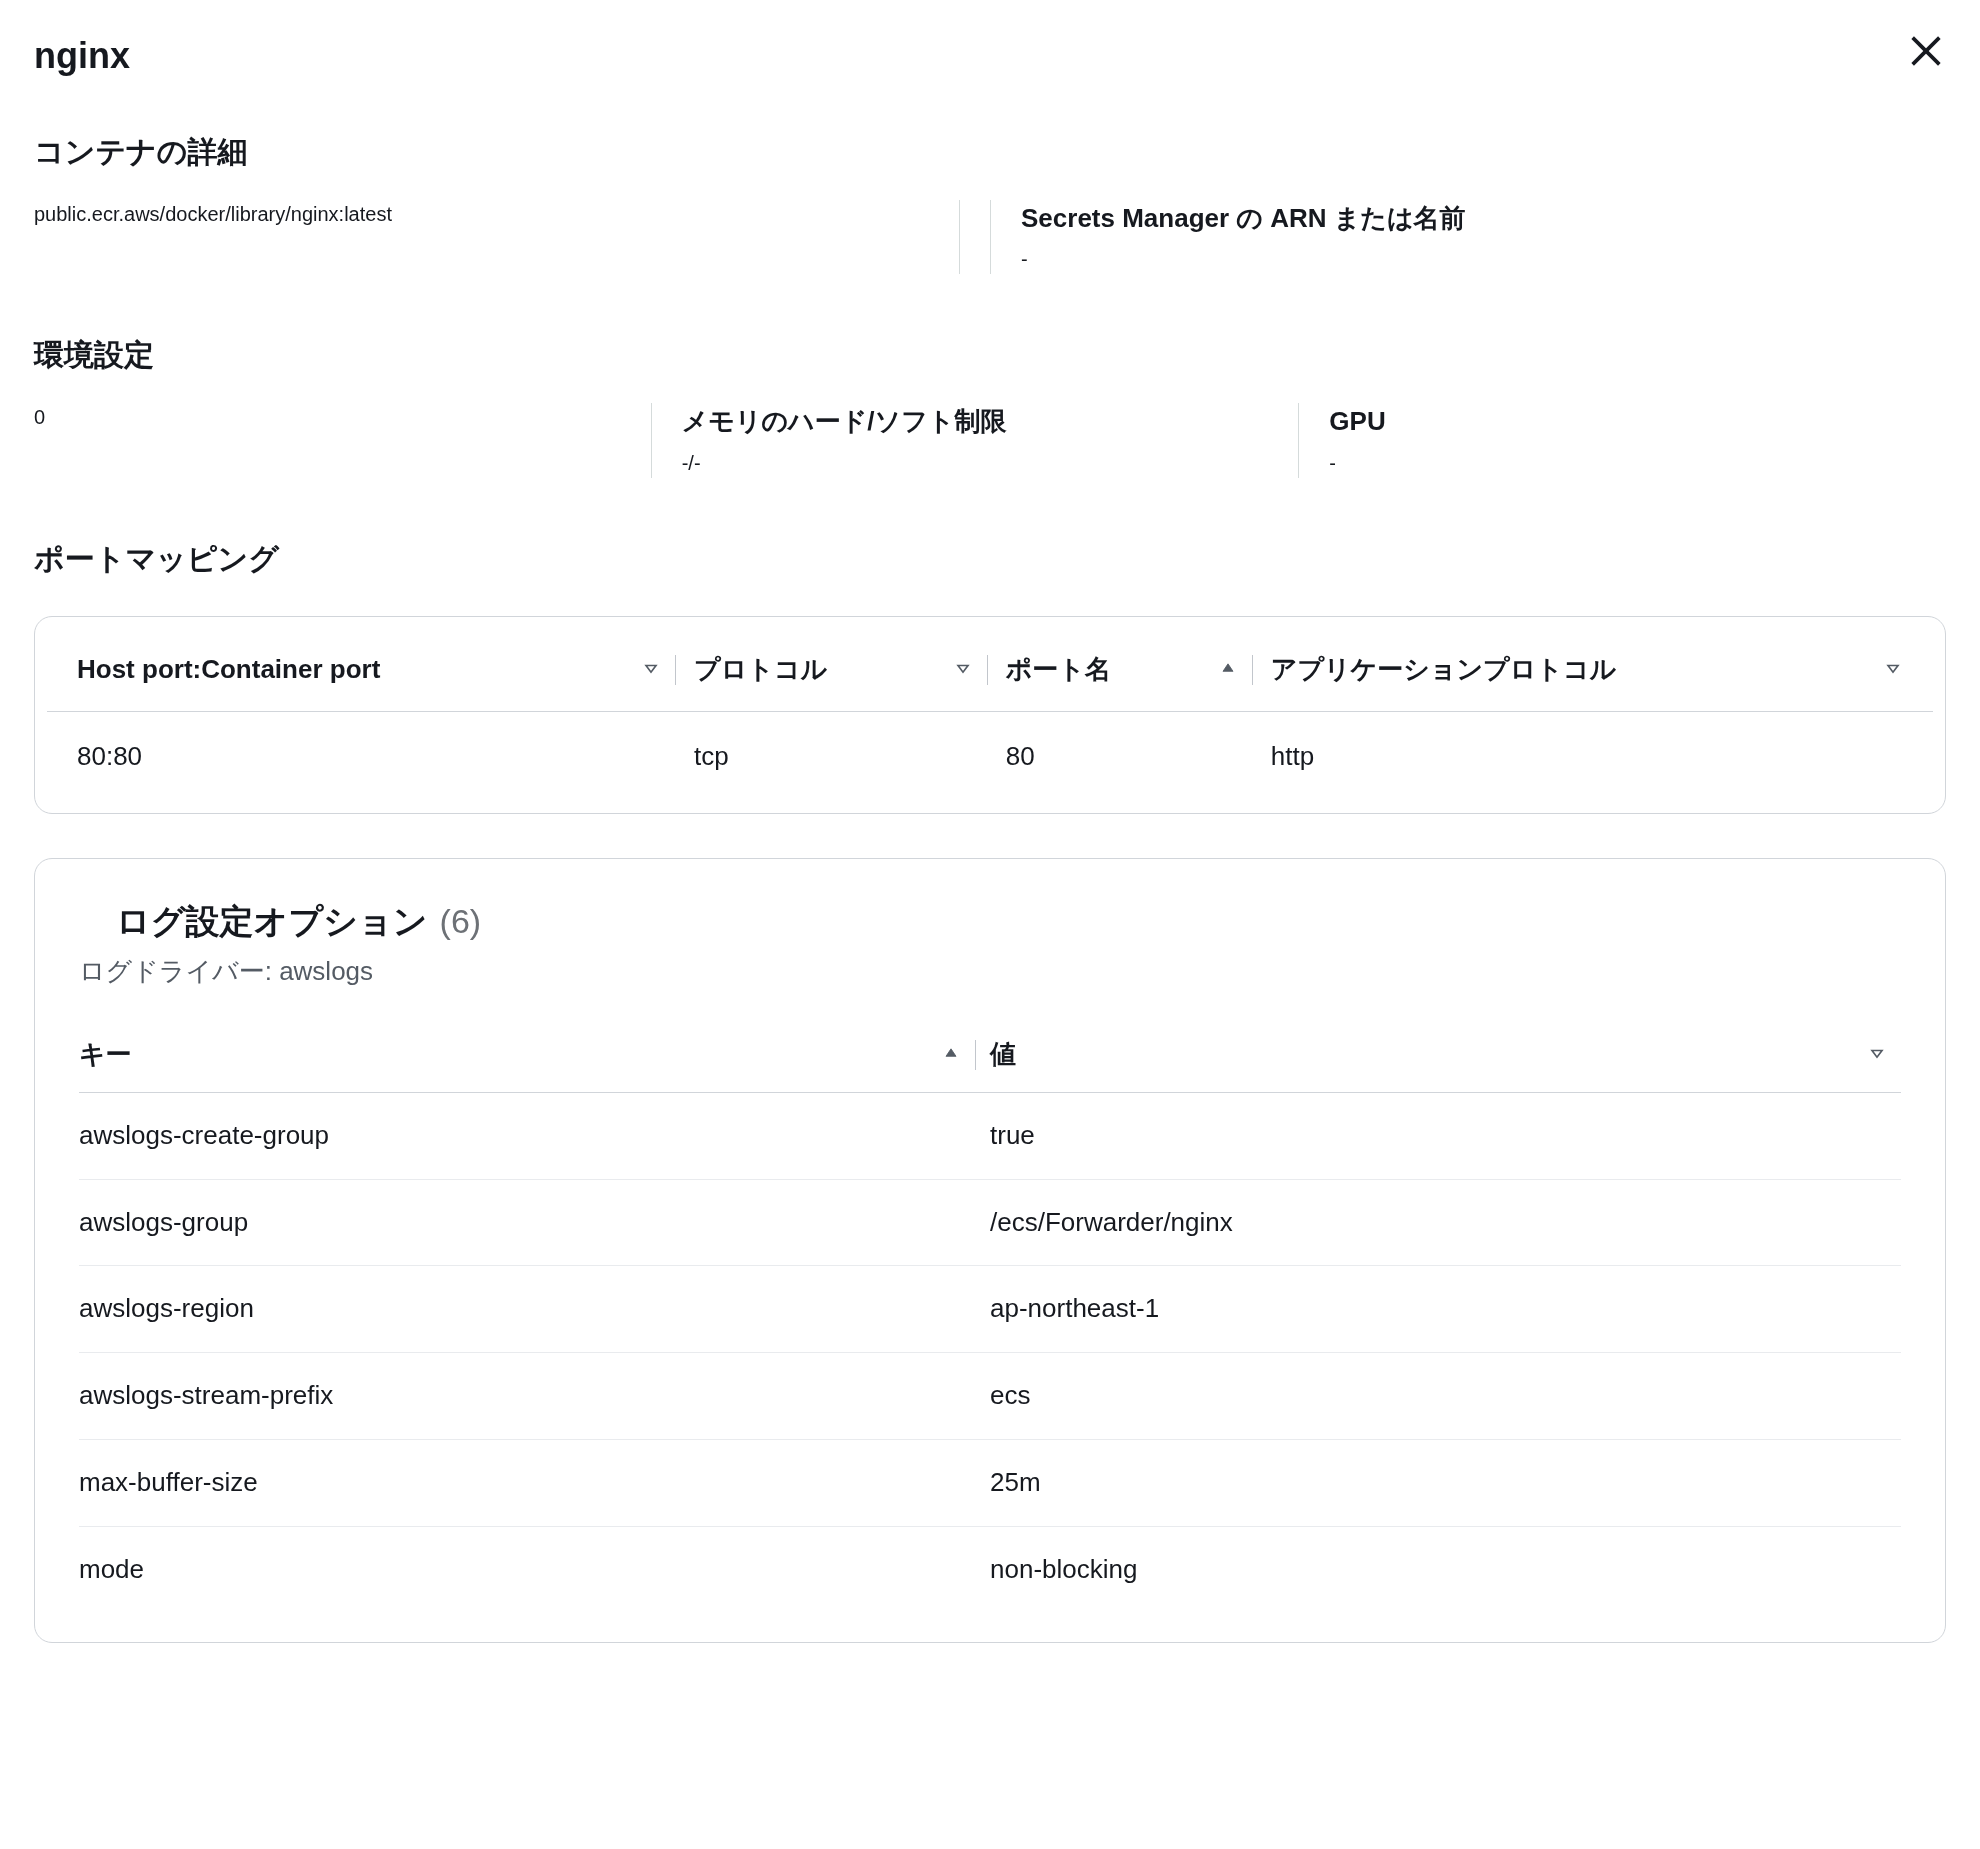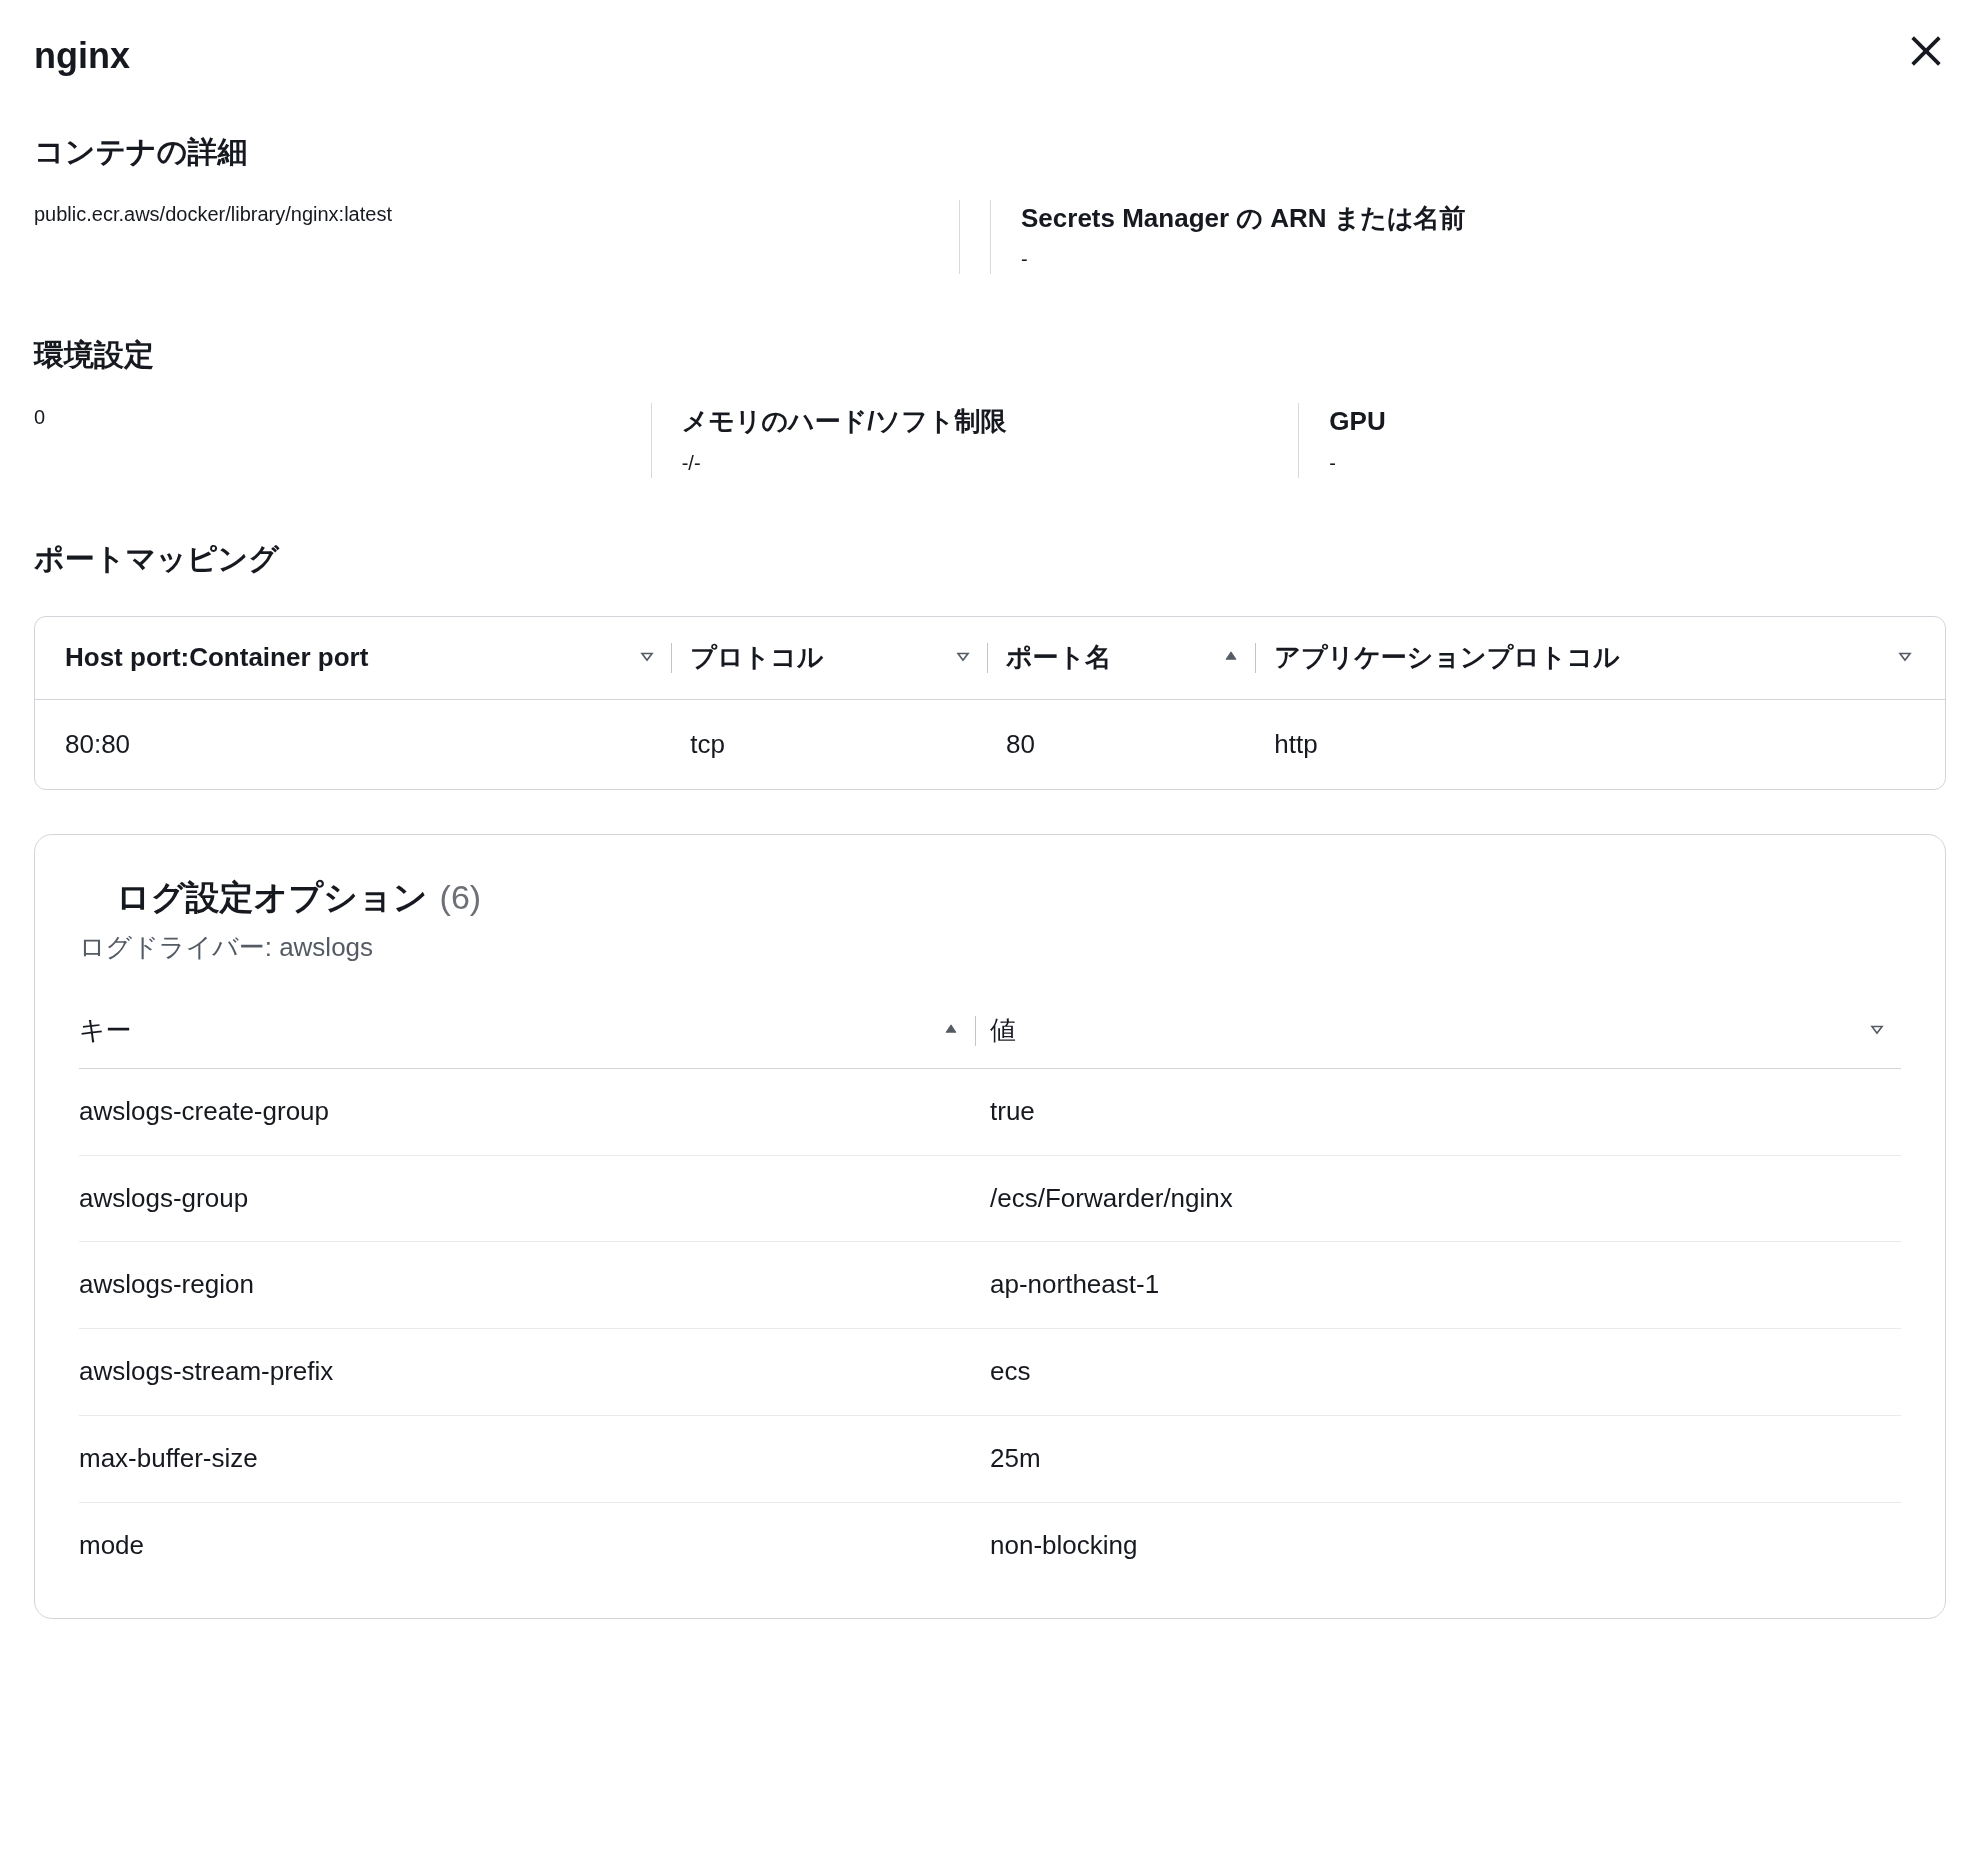--- a/index.html
+++ b/index.html
@@ -31,22 +31,22 @@
       background: #d5dbdb;
       align-self: stretch;
       margin: 0 30px 0 0;
     }
     .col-label { font-size: 26px; font-weight: 700; margin-bottom: 8px; }
     .col-value { font-size: 20px; color: #16191f; word-wrap: break-word; }
     .off-row { display: inline-flex; align-items: center; gap: 10px; color: #545b64; }
     .off-icon svg { width: 26px; height: 26px; stroke: #545b64; fill: none; stroke-width: 2; }
     .panel {
       border: 1px solid #d1d5da;
-      border-radius: 12px;
-      padding: 0;
+      border-radius: 18px;
+      padding: 12px;
       margin-bottom: 44px;
       overflow: hidden;
       margin-top: 36px;
     }
     .table { width: 100%; border-collapse: collapse; }
     .table th {
       text-align: left;
       font-weight: 700;
       font-size: 26px;
       padding: 22px 18px 22px 0;
@@ -69,21 +69,21 @@
     .log-title { font-size: 34px; font-weight: 700; margin-left: 37px; }
     .log-count { font-size: 34px; font-weight: 400; color: #6b7178; }
     .log-sub { font-size: 26px; color: #545b64; margin-bottom: 28px; }
     .log-table { width: 100%; border-collapse: collapse; }
     .log-table th {
       text-align: left; font-weight: 400; font-size: 26px; color: #16191f;
       padding: 18px 14px 18px 0; border-bottom: 1px solid #d1d5da;
     }
     .log-table td { padding: 24px 14px 24px 0; font-size: 26px; border-bottom: 1px solid #e9ebee; }
     .log-table tr:last-child td { border-bottom: none; }
-    .log-table .th-inner2 { display: flex; align-items: flex-start; justify-content: space-between; }
+    .log-table .th-inner2 { display: flex; align-items: flex-start; justify-content: space-between; font-weight: bold; }
     .gray { color: #6d7176; }
     .port-first { padding-left: 30px !important; }
     .port-last { padding-right: 30px !important; }
   </style>
 </head>
 <body>
 
 <div class="header-row">
   <div class="title">nginx</div>
   <div class="close-x">

